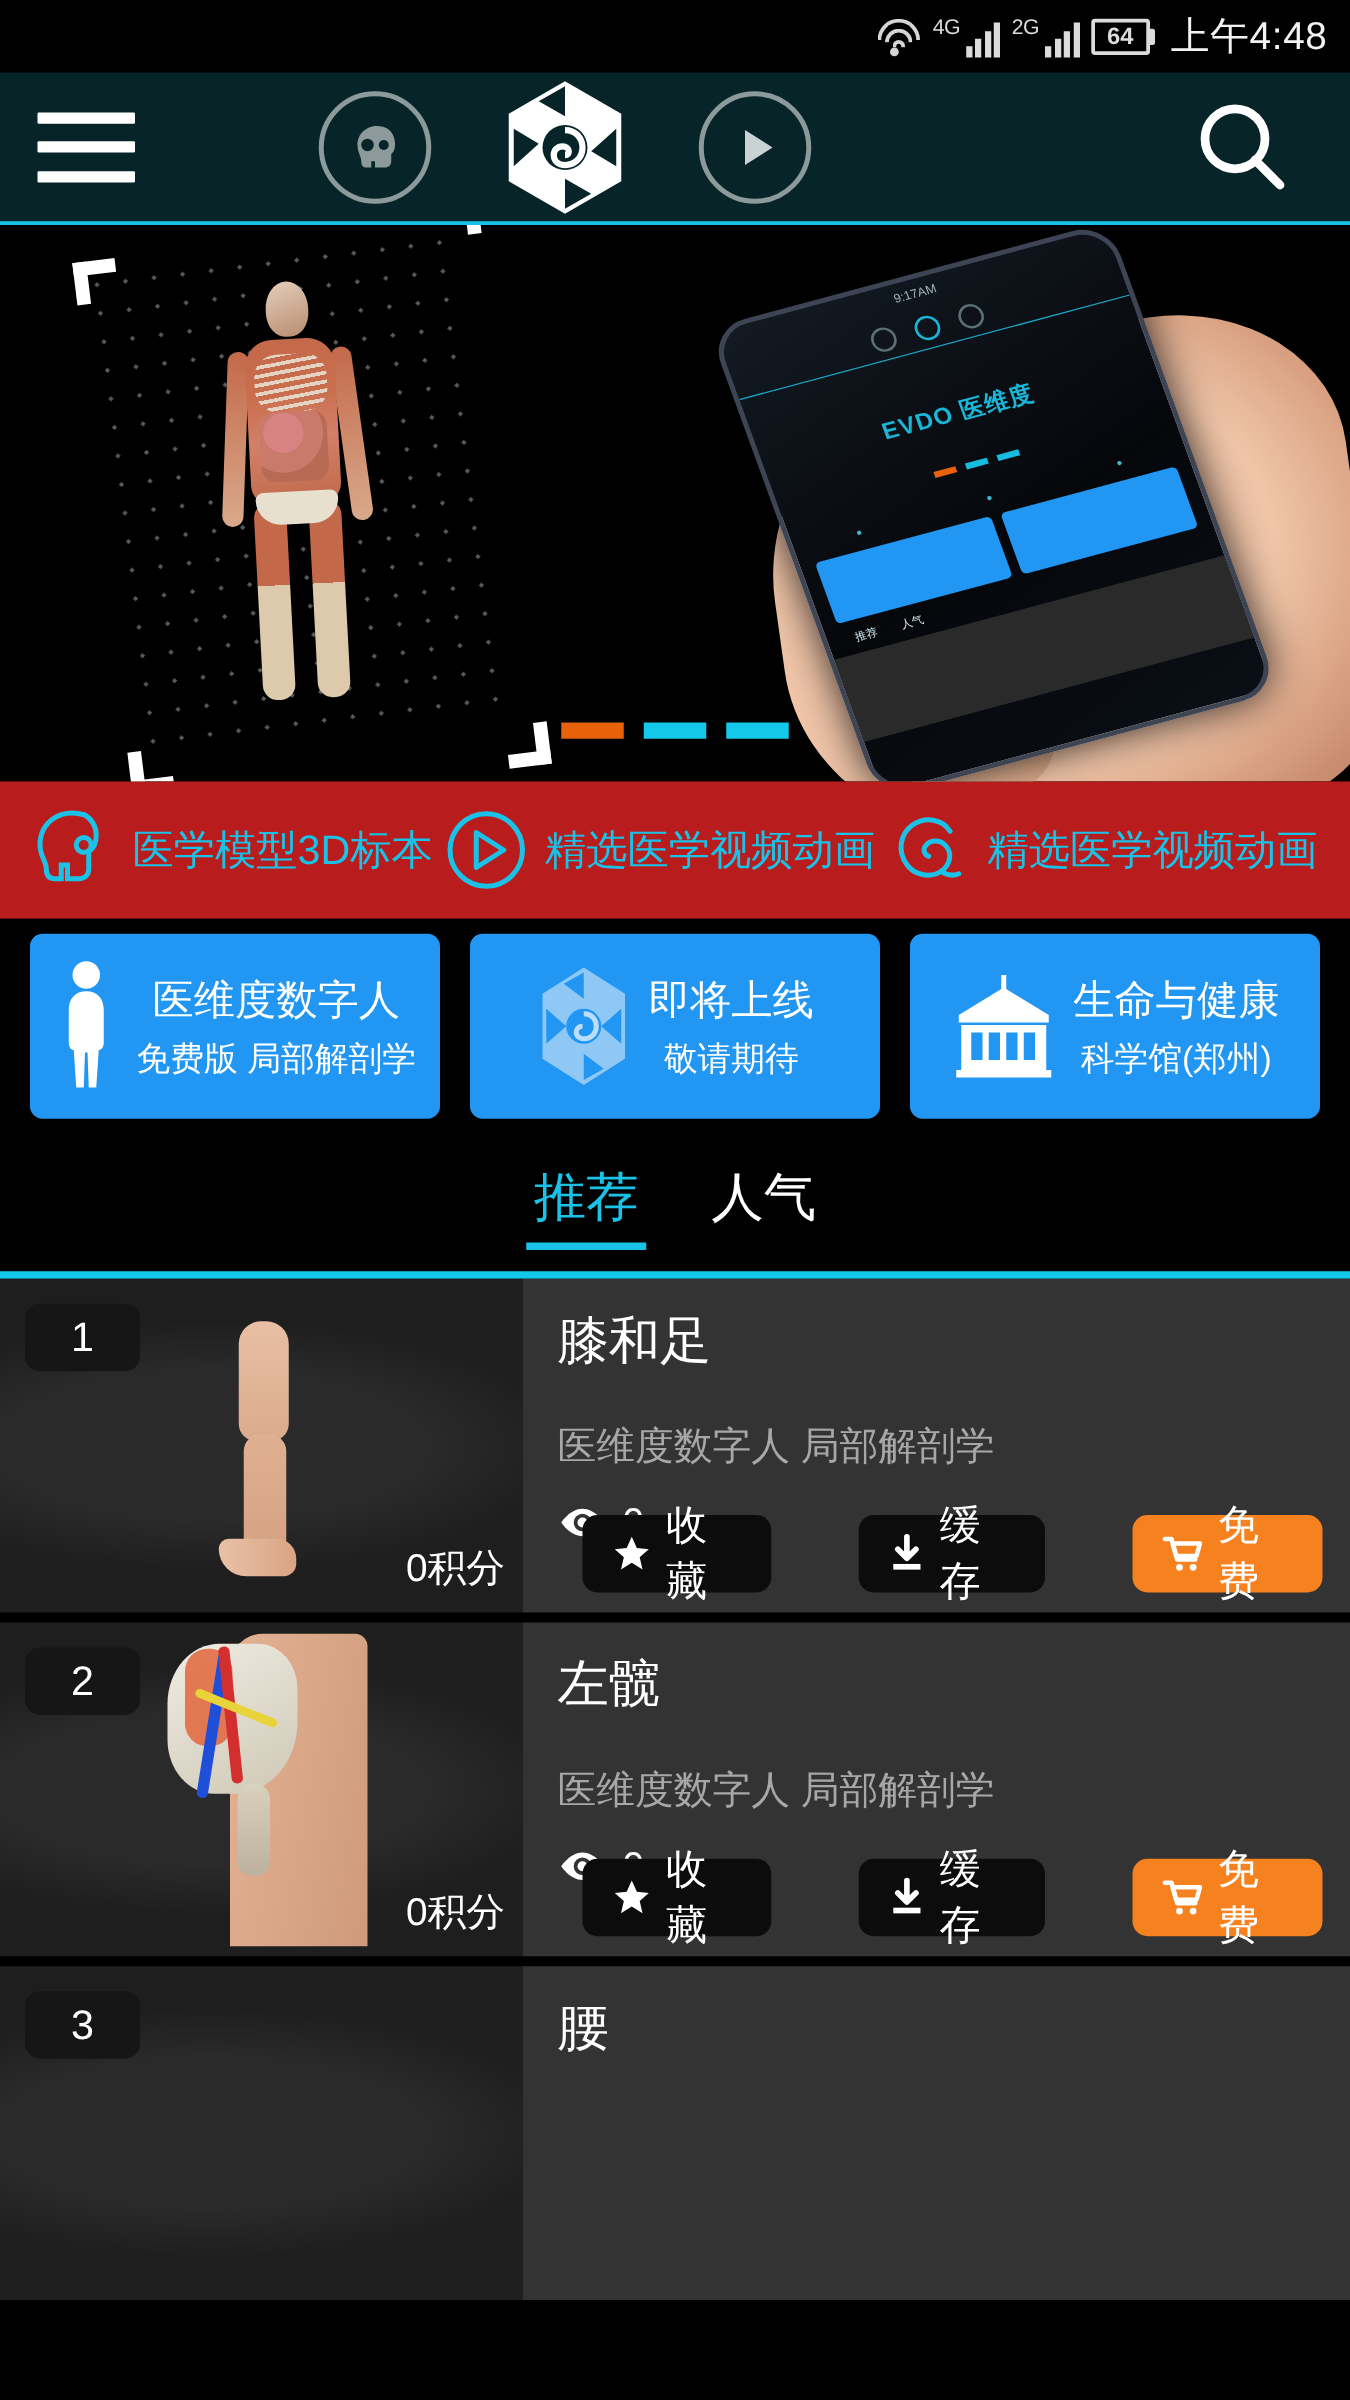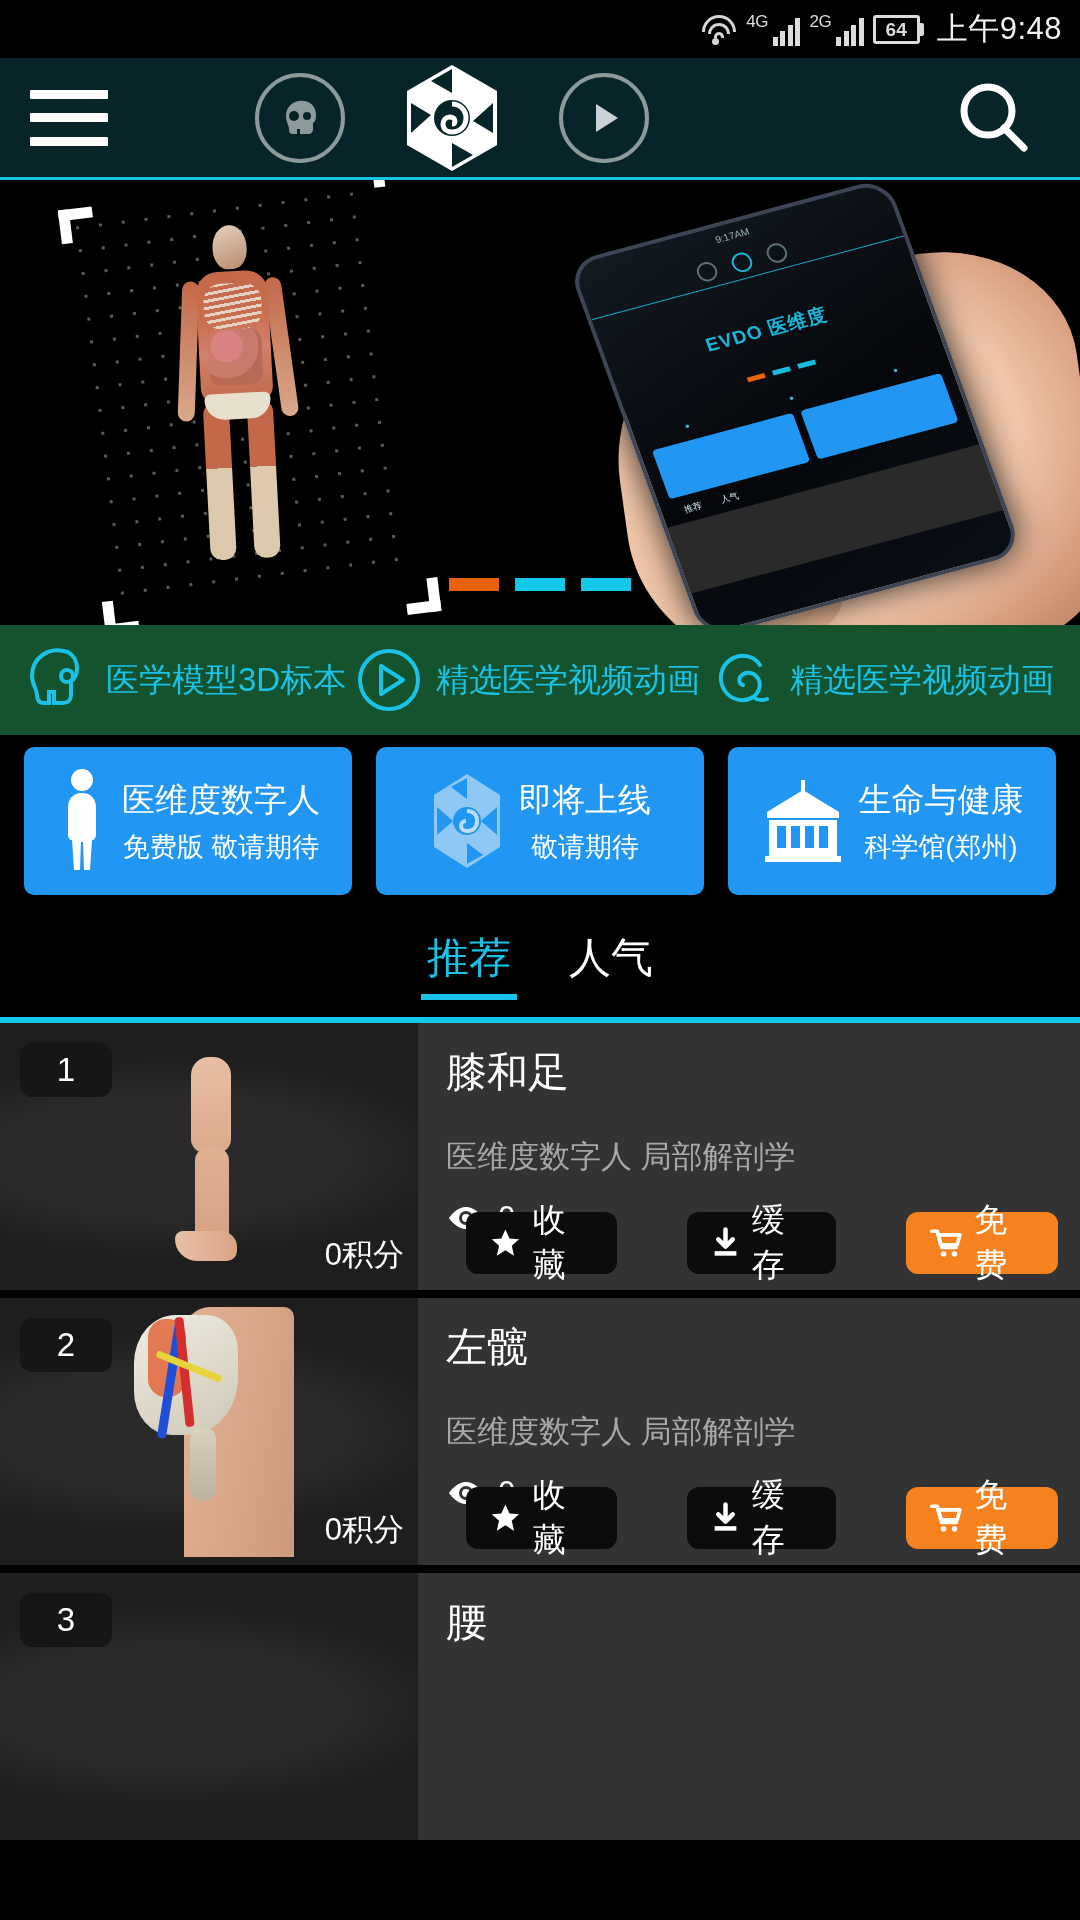--- a/index.html
+++ b/index.html
@@ -118,21 +118,21 @@
     font-size:8px; color:#fff; display:flex; align-items:center; justify-content:center; }
   .dev-tabs{ display:flex; gap:20px; padding:8px 0 0 22px; font-size:9px; color:#cfe9f2; }
   .dev-list{ margin-top:6px; height:70px; background:#2a2a2a; }
 
   .dots{ position:absolute; left:50%; bottom:34px; transform:translateX(-50%);
     display:flex; gap:16px; }
   .dots i{ display:block; width:50px; height:13px; background:#14c8ea; }
   .dots i.active{ background:#e8620c; }
 
   
-  .features{ height:110px; background:#14532d; display:flex; align-items:center;
+  .features{ height:110px; background:#b91c1c; display:flex; align-items:center;
     justify-content:space-between; padding:0 26px; }
   .feat{ display:flex; align-items:center; gap:14px; }
   .feat .t{ font-size:33px; color:#19c2e6; white-space:nowrap; }
 
   
   .promos{ background:#000; display:flex; gap:24px; padding:12px 24px 18px; }
   .promo{ flex:1; height:148px; background:#2196f3; border-radius:10px;
     display:flex; align-items:center; justify-content:center; gap:14px; padding:0 10px; }
   .promo .txt{ display:flex; flex-direction:column; align-items:center; gap:6px; }
   .promo .l1{ font-size:33px; color:#fff; white-space:nowrap; }
@@ -220,21 +220,21 @@
         <span></span>
         <span></span>
       </span>
   </div>
   <div class="batt">
     <div class="body">
         <span>64</span>
       </div>
     <div class="tip"></div>
   </div>
-  <div class="clock">上午9:48</div>
+  <div class="clock">上午4:48</div>
 </div>
 
 <div class="header">
   <div class="hamburger">
     <span></span>
       <span></span>
       <span></span>
   </div>
   <div class="hdr-center">
     <div class="circ">
@@ -368,21 +368,21 @@
 </div>
 
 <div class="promos">
   <div class="promo">
     <svg width="52" height="108" viewBox="0 0 52 108">
       <circle cx="26" cy="13" r="11" fill="#fff"></circle>
       <path d="M26 26c-9 0-14 6-14 15v26c0 4 2 6 4 6l2 30h6l1-28h2l1 28h6l2-30c2 0 4-2 4-6V41c0-9-5-15-14-15z" fill="#fff"></path>
     </svg>
     <div class="txt">
       <span class="l1">医维度数字人</span>
-      <span class="l2">免费版 敬请期待</span>
+      <span class="l2">免费版 局部解剖学</span>
     </div>
   </div>
   <div class="promo">
     <svg width="76" height="100" viewBox="0 0 76 100">
       <path d="M38 3 L71 24 L71 76 L38 97 L5 76 L5 24 Z" fill="#8fc8f5"></path>
       <path d="M22 16 L38 7 L38 28 Z" fill="#2196f3"></path>
       <path d="M54 84 L38 93 L38 72 Z" fill="#2196f3"></path>
       <path d="M8 64 L8 36 L24 50 Z" fill="#2196f3"></path>
       <path d="M68 36 L68 64 L52 50 Z" fill="#2196f3"></path>
       <circle cx="38" cy="50" r="14" fill="#2196f3"></circle>

